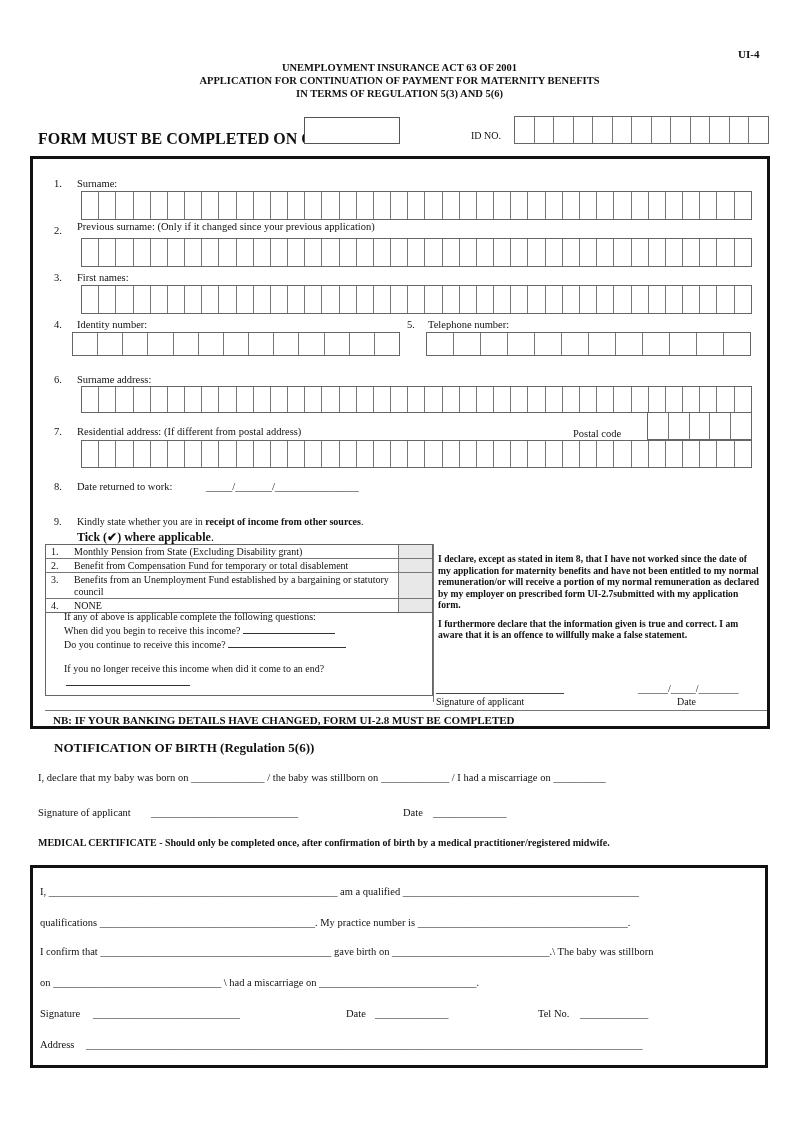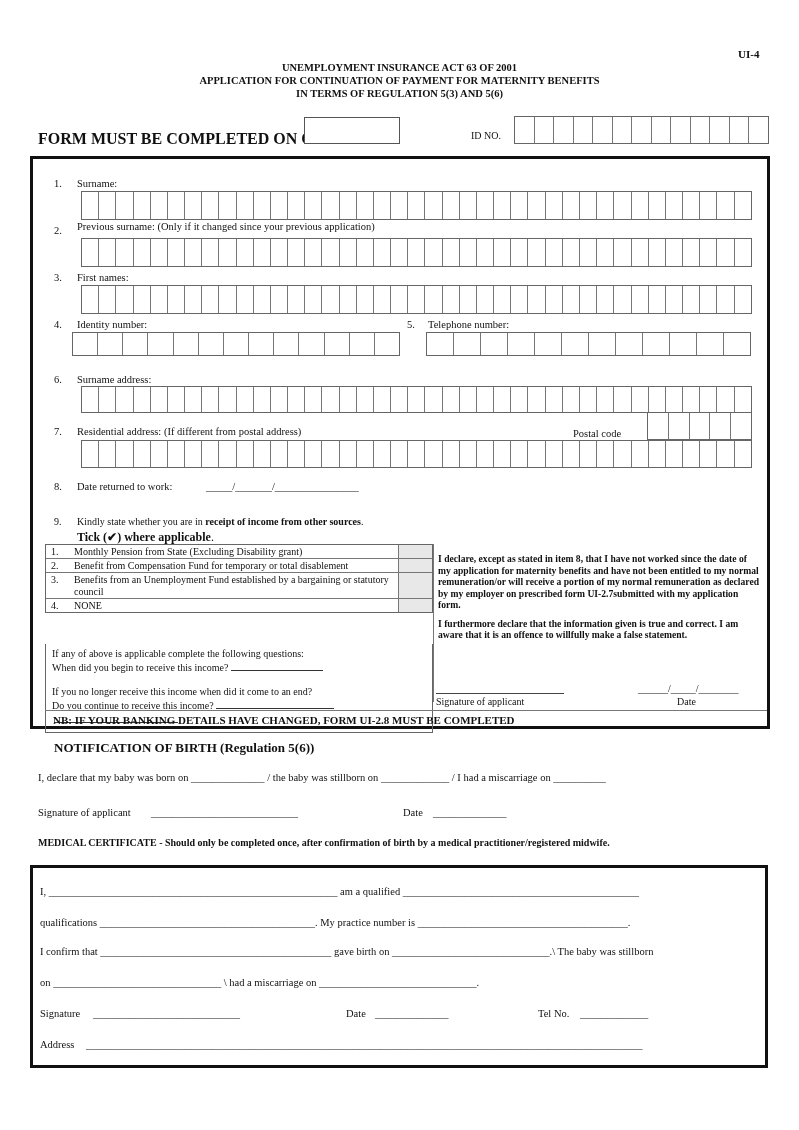--- a/index.html
+++ b/index.html
@@ -17,21 +17,21 @@
   .boxrow .cell:last-child { border-right: none; }
   .main-border { left: 30px; top: 156px; width: 740px; height: 573px; border: 3px solid #111; }
   .num { font-size: 10.5px; }
   .blank { display: inline-block; border-bottom: 1px solid #333; height: 10px; vertical-align: baseline; }
   .income-table { left: 45px; top: 544px; width: 388px; border: 1px solid #666; }
   .income-row { display: flex; border-bottom: 1px solid #777; font-size: 10px; line-height: 12px; }
   .income-row:last-child { border-bottom: none; }
   .income-row .n { width: 20px; padding-left: 5px; padding-top: 1px; }
   .income-row .t { flex: 1; padding: 1px 3px 1px 8px; border-right: 1px solid #777; }
   .income-row .tick { width: 33px; background: #e8e8e8; }
-  .followup { left: 45px; top: 644px; width: 388px; height: 89px; border: 1px solid #666; border-top: none; font-size: 10px; padding: 3px 6px; line-height: 14px; }
+  .followup { left: 45px; top: 607px; width: 388px; height: 89px; border: 1px solid #666; border-top: none; font-size: 10px; padding: 3px 18px; line-height: 14px; }
   .decl { left: 433px; top: 544px; width: 334px; height: 158px; border-left: 1px solid #777; font-size: 9.6px; font-weight: bold; line-height: 11.5px; padding: 9px 6px 0 4px; }
   .decl p { margin-bottom: 7px; }
   .nb-sep { left: 45px; top: 710px; width: 722px; border-top: 1px solid #777; }
   .nb { left: 53px; top: 714px; font-size: 11px; font-weight: bold; }
   .h-sec { font-size: 13px; font-weight: bold; margin-left: 16px; }
   .line-text { font-size: 10.5px; white-space: nowrap; }
   .med-box { left: 30px; top: 865px; width: 738px; height: 203px; border: 3px solid #111; }
 </style>
 </head>
 <body>
@@ -357,22 +357,22 @@
   <div class="income-row" style="height:13px;">
     <span class="n">4.</span>
     <span class="t">NONE</span>
     <span class="tick"></span>
   </div>
 </div>
 
 <div class="abs followup">
   <div>If any of above is applicable complete the following questions:</div>
   <div><span>When did you begin to receive this income?</span> <span class="blank" style="width:92px"></span></div>
+  <div><span>Do you continue to receive this income?</span> <span class="blank" style="width:118px"></span></div>
   <div style="margin-top:10px;">If you no longer receive this income when did it come to an end?</div>
-  <div><span>Do you continue to receive this income?</span> <span class="blank" style="width:118px"></span></div>
   <div><span class="blank" style="width:124px; margin-left:2px;"></span></div>
 </div>
 
 <div class="abs decl">
   <p>I declare, except as stated in item 8, that I have not worked since the date of my application for maternity benefits and have not been entitled to my normal remuneration/or will receive a portion of my normal remuneration as declared by my employer on prescribed form UI-2.7submitted with my application form.</p>
   <p>I furthermore declare that the information given is true and correct. I am aware that it is an offence to willfully make a false statement.</p>
 </div>
 <div class="abs" style="left:436px; top:693px; width:128px; border-top:1px solid #444;"></div>
 <div class="abs lbl" style="left:436px; top:696px; font-size:10px;">Signature of applicant</div>
 <div class="abs lbl" style="left:638px; top:683px; font-size:10px;">______/_____/________</div>

